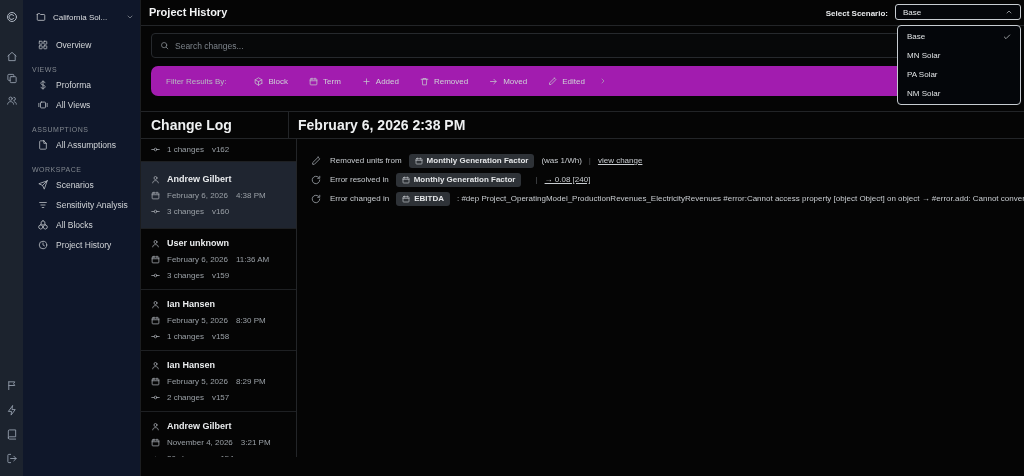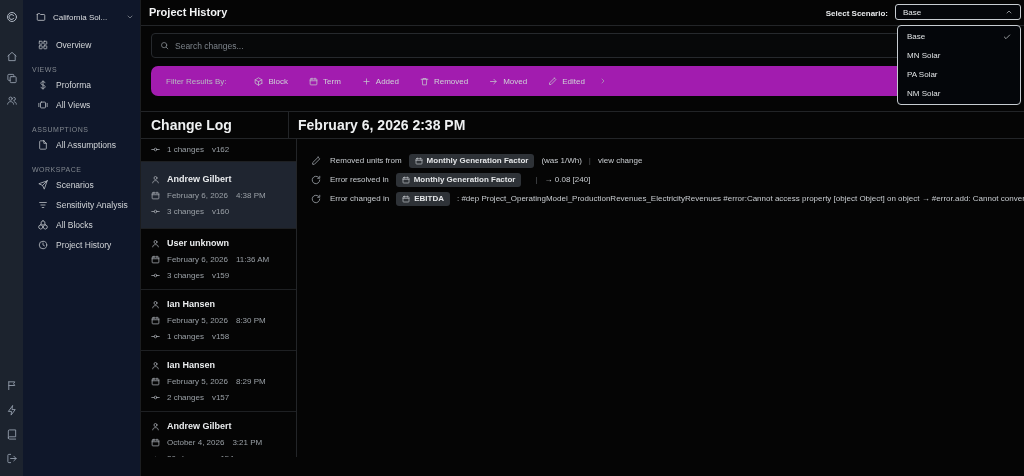--- a/index.html
+++ b/index.html
@@ -76,21 +76,21 @@
   .dt-body { flex:1; overflow:hidden; padding-top:12px; }
   .drow { display:flex; align-items:center; height:19px; padding-left:14px; white-space:nowrap; }
   .dic { width:10px; height:10px; color:#9aa0a6; flex:none; margin-right:9px; }
   .dpre { font-size:8px; color:#c9cdd1; }
   .chip { display:inline-flex; align-items:center; gap:4px; background:#2e3237; border-radius:3px;
     padding:2.5px 6px; margin:0 7px; cursor:pointer; }
   .chip .cic { width:8px; height:8px; color:#c3c7cc; }
   .chip .ctext { font-size:8px; font-weight:bold; color:#e4e6e8; }
   .dsuf { font-size:8px; color:#c9cdd1; }
   .dsep { font-size:8px; color:#55585c; margin:0 7px; }
-  .dlink { font-size:8px; color:#c9cdd1; cursor:pointer; }
+  .dlink { font-size:8px; color:#c9cdd1; text-decoration:underline; cursor:pointer; }
 
   
   .scen-menu { position:absolute; right:3px; top:25px; width:124px; background:#04060a;
     border:1px solid #c7ccd1; border-radius:4px; z-index:20; padding:1px 0; }
   .mitem { height:19px; display:flex; align-items:center; padding:0 9px; cursor:pointer; }
   .mitem .mlabel { font-size:8px; color:#dfe2e4; flex:1; }
   .mitem .mcheck { width:8px; height:8px; color:#dfe2e4; }
 </style>
 </head>
 <body>
@@ -493,21 +493,21 @@
             </span>
             <span class="ename">Andrew Gilbert</span>
           </div>
         <div class="erow">
             <span class="eic">
               <svg viewBox="0 0 24 24" fill="none" stroke="currentColor" stroke-width="2" stroke-linecap="round" stroke-linejoin="round">
                 <rect x="3" y="5" width="18" height="16" rx="2"></rect>
                 <path d="M3 10h18M8 3v4M16 3v4"></path>
               </svg>
             </span>
-            <span class="emeta">October 4, 2026</span>
+            <span class="emeta">November 4, 2026</span>
             <span class="emeta egap">3:21 PM</span>
           </div>
         <div class="erow">
             <span class="eic">
               <svg viewBox="0 0 24 24" fill="none" stroke="currentColor" stroke-width="2" stroke-linecap="round" stroke-linejoin="round">
                 <circle cx="12" cy="12" r="3.5"></circle>
                 <path d="M2 12h6.5M15.5 12H22"></path>
               </svg>
             </span>
             <span class="emeta">20 changes</span>

